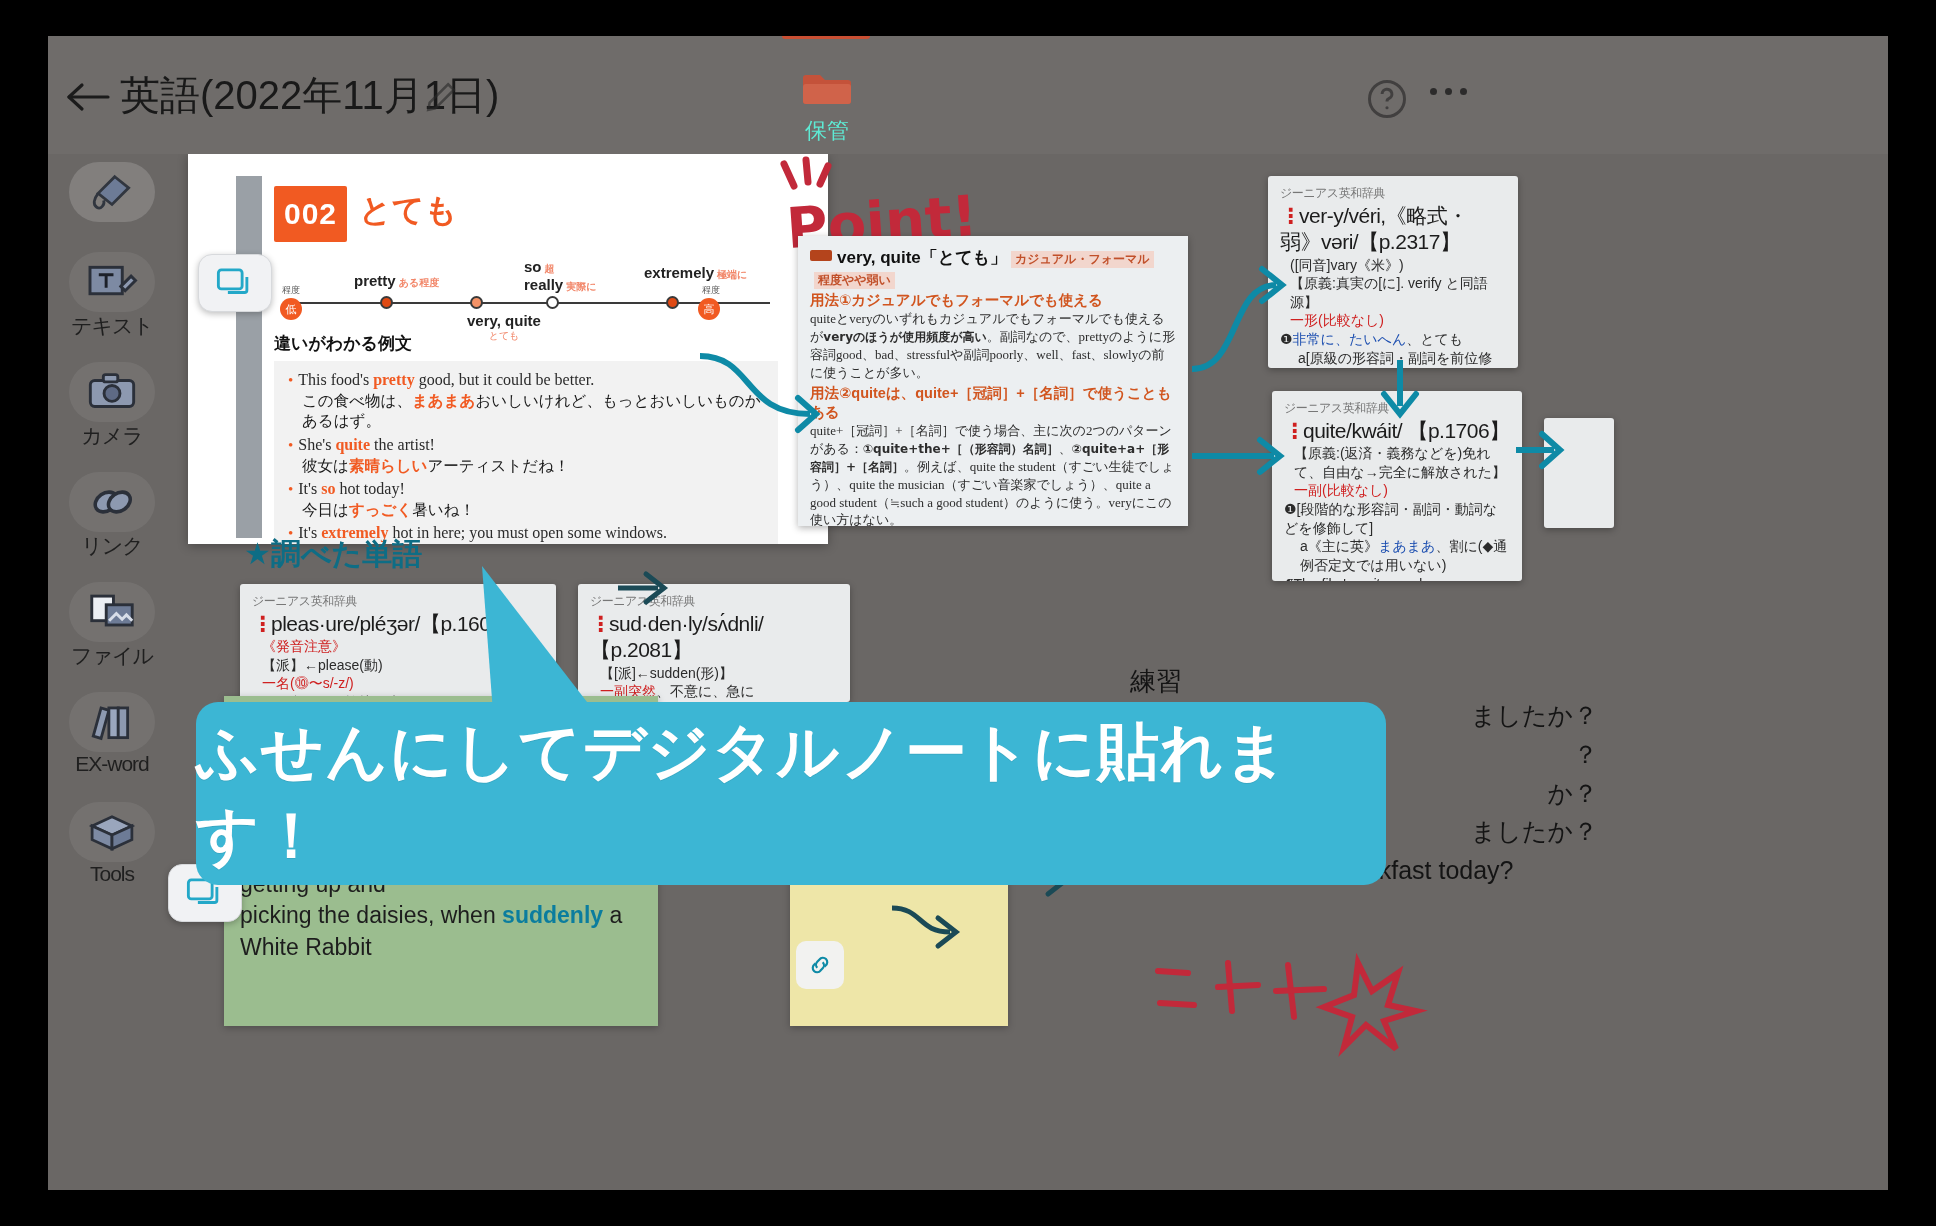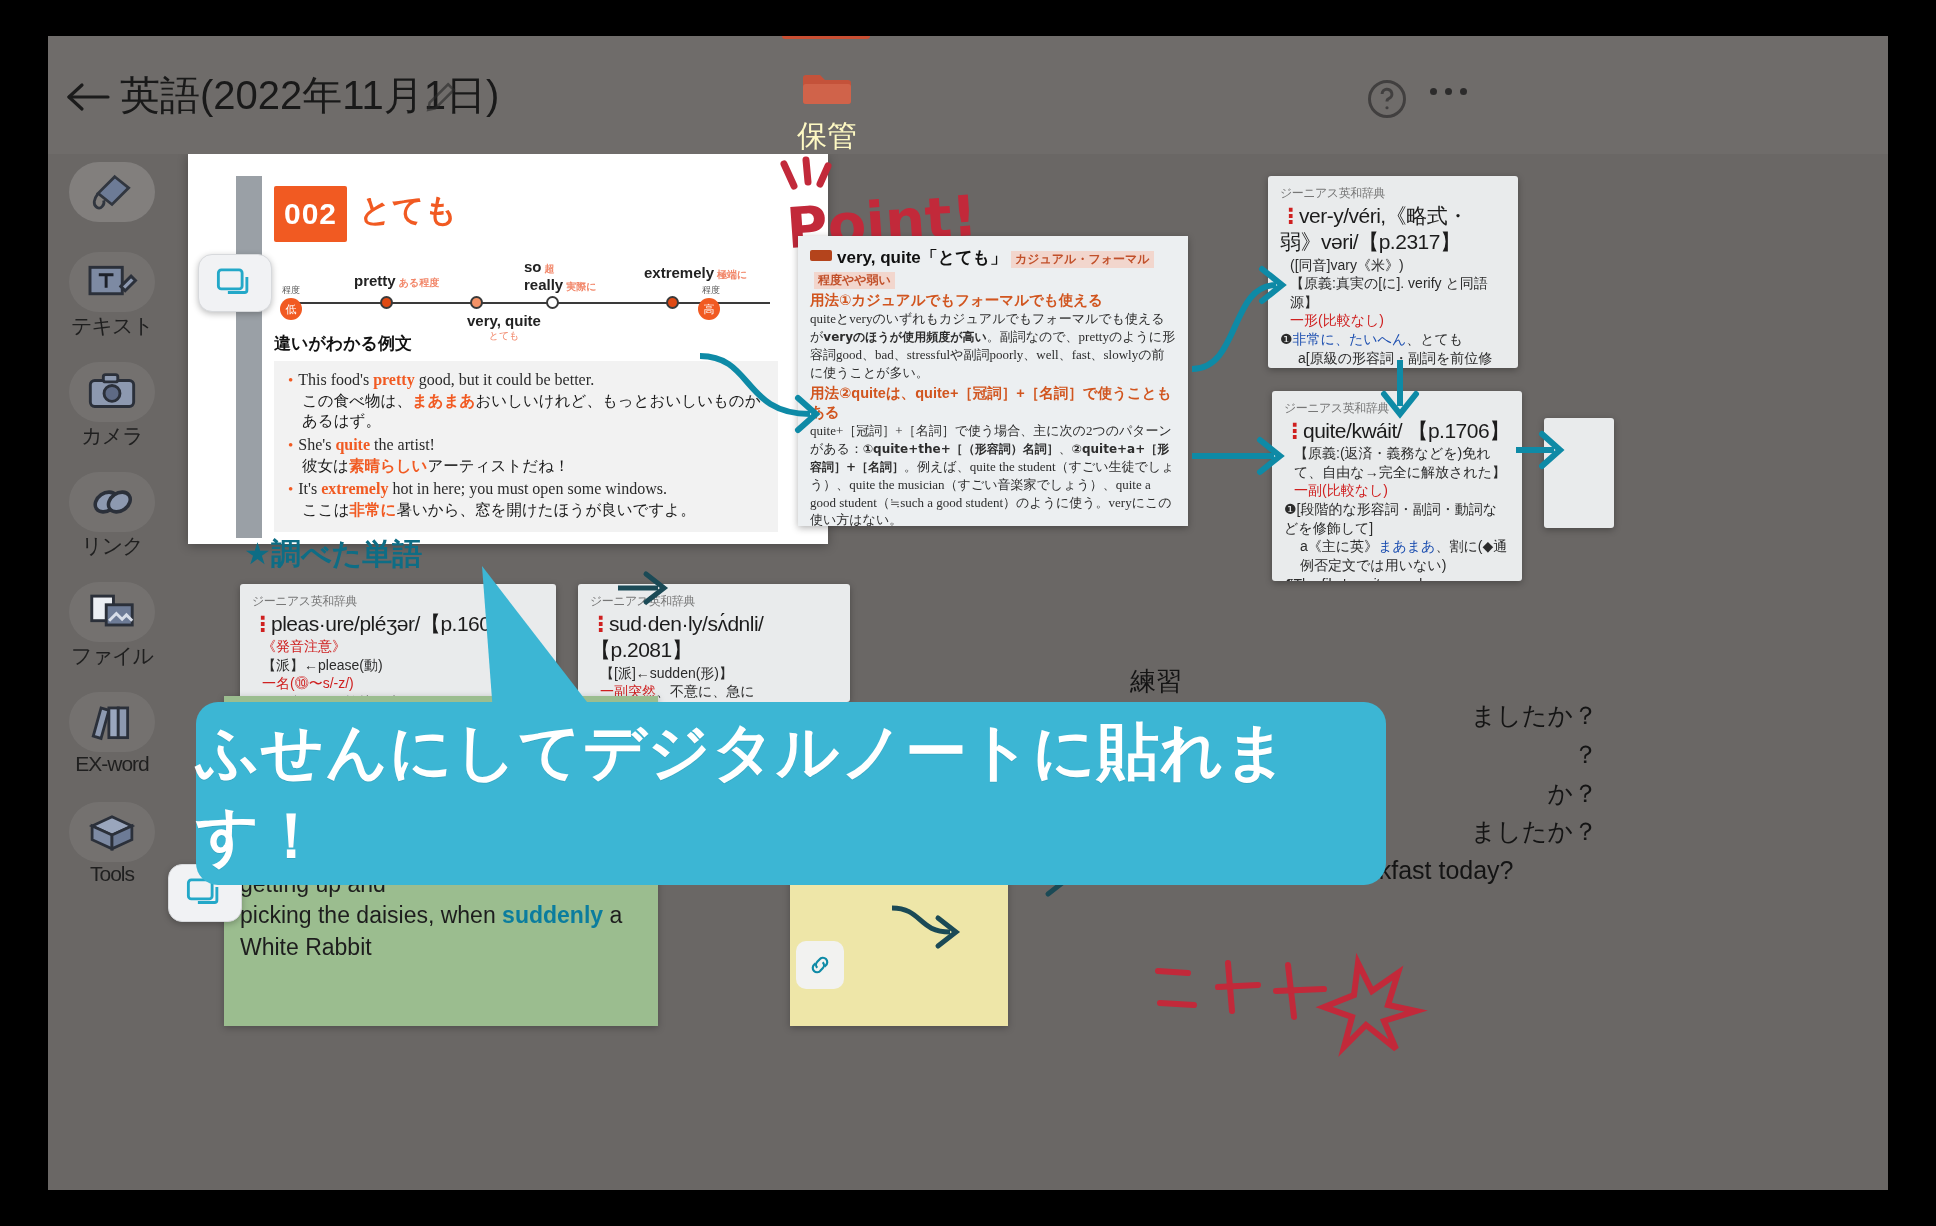--- a/index.html
+++ b/index.html
@@ -41,21 +41,21 @@
     position:absolute; left:376px; top:44px; width:34px; height:34px; cursor:pointer; opacity:.62;
   }
   #store-btn {
     position:absolute; left:714px; top:10px; width:130px; text-align:center; cursor:pointer;
   }
   #store-tab {
     position:absolute; left:734px; top:-5px; width:88px; height:8px; background:#c94f33;
     border-radius:0 0 3px 3px;
   }
   #store-icon { width:56px; height:44px; margin:22px auto 4px; position:relative; }
-  #store-label { font-size:30px; color:#fef9c3; }
+  #store-label { font-size:22px; color:#5eead4; }
   #help-btn {
     position:absolute; left:1318px; top:42px; width:42px; height:42px; cursor:pointer; opacity:.55;
   }
   #more-btn {
     position:absolute; left:1382px; top:52px; width:46px; height:22px; cursor:pointer;
   }
   #more-btn span { display:block; width:7px; height:7px; background:#1b1b1b; border-radius:50%;
     float:left; margin-right:8px; opacity:.8;}
 
   
@@ -212,20 +212,22 @@
             <div class="slabel2" style="left:160px; top:56px; width:140px;">very, quite<em>とても</em></div>
           </div>
 
           <div id="ex-head">違いがわかる例文</div>
 
           <ul id="ex-box">
             <li><span class="b">This food's <span class="hl">pretty</span> good, but it could be better.</span>
               <span class="jp">この食べ物は、<span class="hl">まあまあ</span>おいしいけれど、もっとおいしいものがあるはず。</span></li>
             <li><span class="b">She's <span class="hl">quite</span> the artist!</span>
               <span class="jp">彼女は<span class="hl">素晴らしい</span>アーティストだね！</span></li>
+            <li><span class="b">It's <span class="hl">so</span> hot today!</span>
+              <span class="jp">今日は<span class="hl">すっごく</span>暑いね！</span></li>
             <li><span class="b">It's <span class="hl">extremely</span> hot in here; you must open some windows.</span>
               <span class="jp">ここは<span class="hl">非常に</span>暑いから、窓を開けたほうが良いですよ。</span></li>
           </ul>
         </div>
       </div>
 
       <svg class="obj" id="point-ink" viewBox="0 0 210 110">
         <g stroke="#c2293a" stroke-width="7" fill="none" stroke-linecap="round">
           <path d="M8 8 L18 30"></path>
             <path d="M30 4 L32 26"></path>

